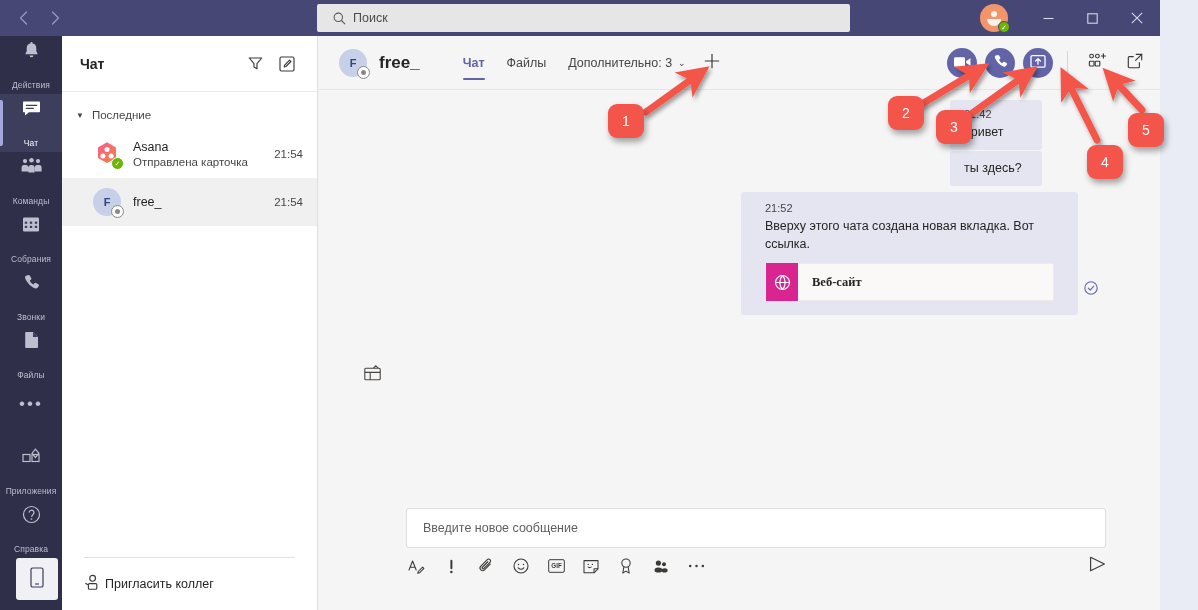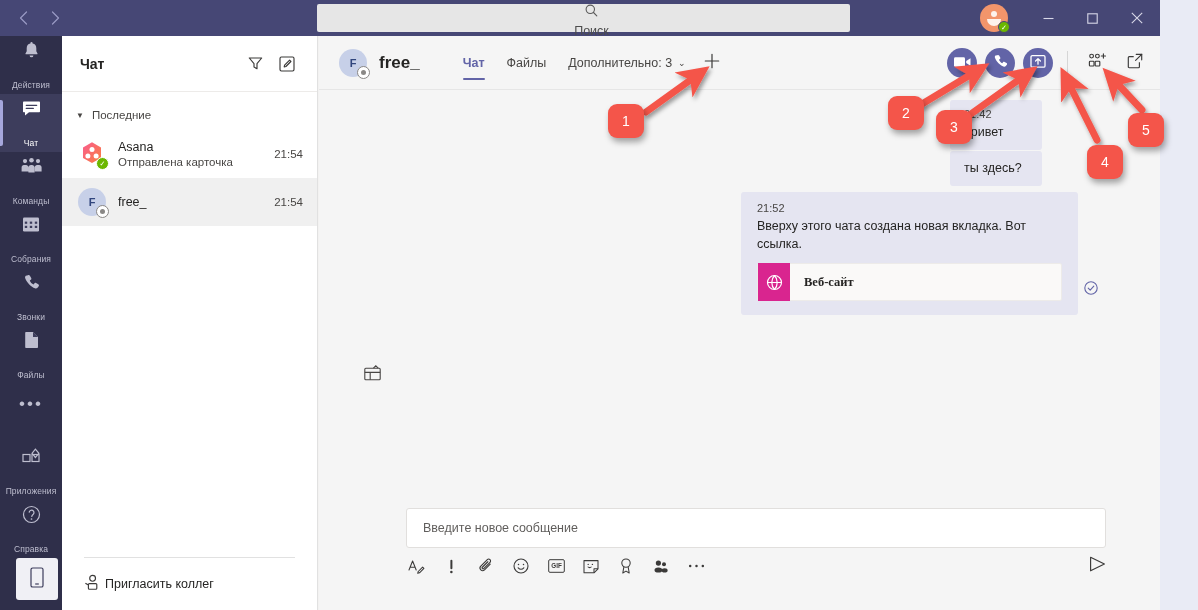--- a/index.html
+++ b/index.html
@@ -39,21 +39,20 @@
     border-radius: 2px;
   }
   .searchbox {
     position: absolute; left: 317px; top: 4px;
     width: 533px; height: 28px;
     background: #E6E6E6;
     border-radius: 2px;
     display: flex; align-items: center;
     padding-left: 16px;
     gap: 7px;
-    flex-direction: column;
   }
   .searchbox .sq { color: #5a5a5a; display:flex; }
   .searchph {
     font-size: 12.5px; color: #4c4c4c;
   }
   .winright {
     position: absolute; right: 0; top: 0;
     height: 36px; display: flex; align-items: center;
   }
   .avatarwrap {
@@ -144,21 +143,21 @@
     color: #3b3a39; margin-left: 4px;
   }
   .group-head {
     display: flex; align-items: center; gap: 8px;
     height: 30px; padding-left: 14px; margin-top: 8px;
     font-size: 11.5px; color: #484644;
   }
   .caret { color:#484644; font-size: 8px; }
   .row {
     display: flex; align-items: center;
-    height: 48px; padding-left: 16px; padding-right: 14px;
+    height: 48px; padding-left: 31px; padding-right: 14px;
     cursor: default;
   }
   .row.selected { background: #F0F0F0; }
   .row-av { position: relative; width: 28px; height: 28px; margin-right: 12px; }
   .av-asana {
     width: 28px; height: 28px;
     display:flex; align-items:center; justify-content:center;
   }
   .av-letter {
     width: 28px; height: 28px; border-radius: 50%;
@@ -249,21 +248,21 @@
     background: #E5E5F1; border-radius: 3px;
     padding: 8px 14px 9px;
     max-width: 360px;
   }
   .bub-time { font-size: 11px; color: #484644; margin-bottom: 3px; }
   .bub-text { font-size: 12.5px; color: #252423; line-height: 1.45; }
   .b1 { position:absolute; right: 118px; top: 10px; width: 92px; }
   .b2 { position:absolute; right: 118px; top: 61px; width: 92px; }
   .b3 {
     position:absolute; right: 82px; top: 102px;
-    width: 337px; padding: 10px 16px 14px;
+    width: 337px; padding: 10px 24px 14px;
   }
   .card-link {
     margin-top: 10px;
     background: #FAF9F8; border: 1px solid #EDEBE9;
     border-radius: 2px; height: 38px;
     display:flex; align-items:center; gap: 14px;
   }
   .card-ico {
     width: 32px; height: 38px; background: #D9258F;
     display:flex; align-items:center; justify-content:center; color:#fff;

